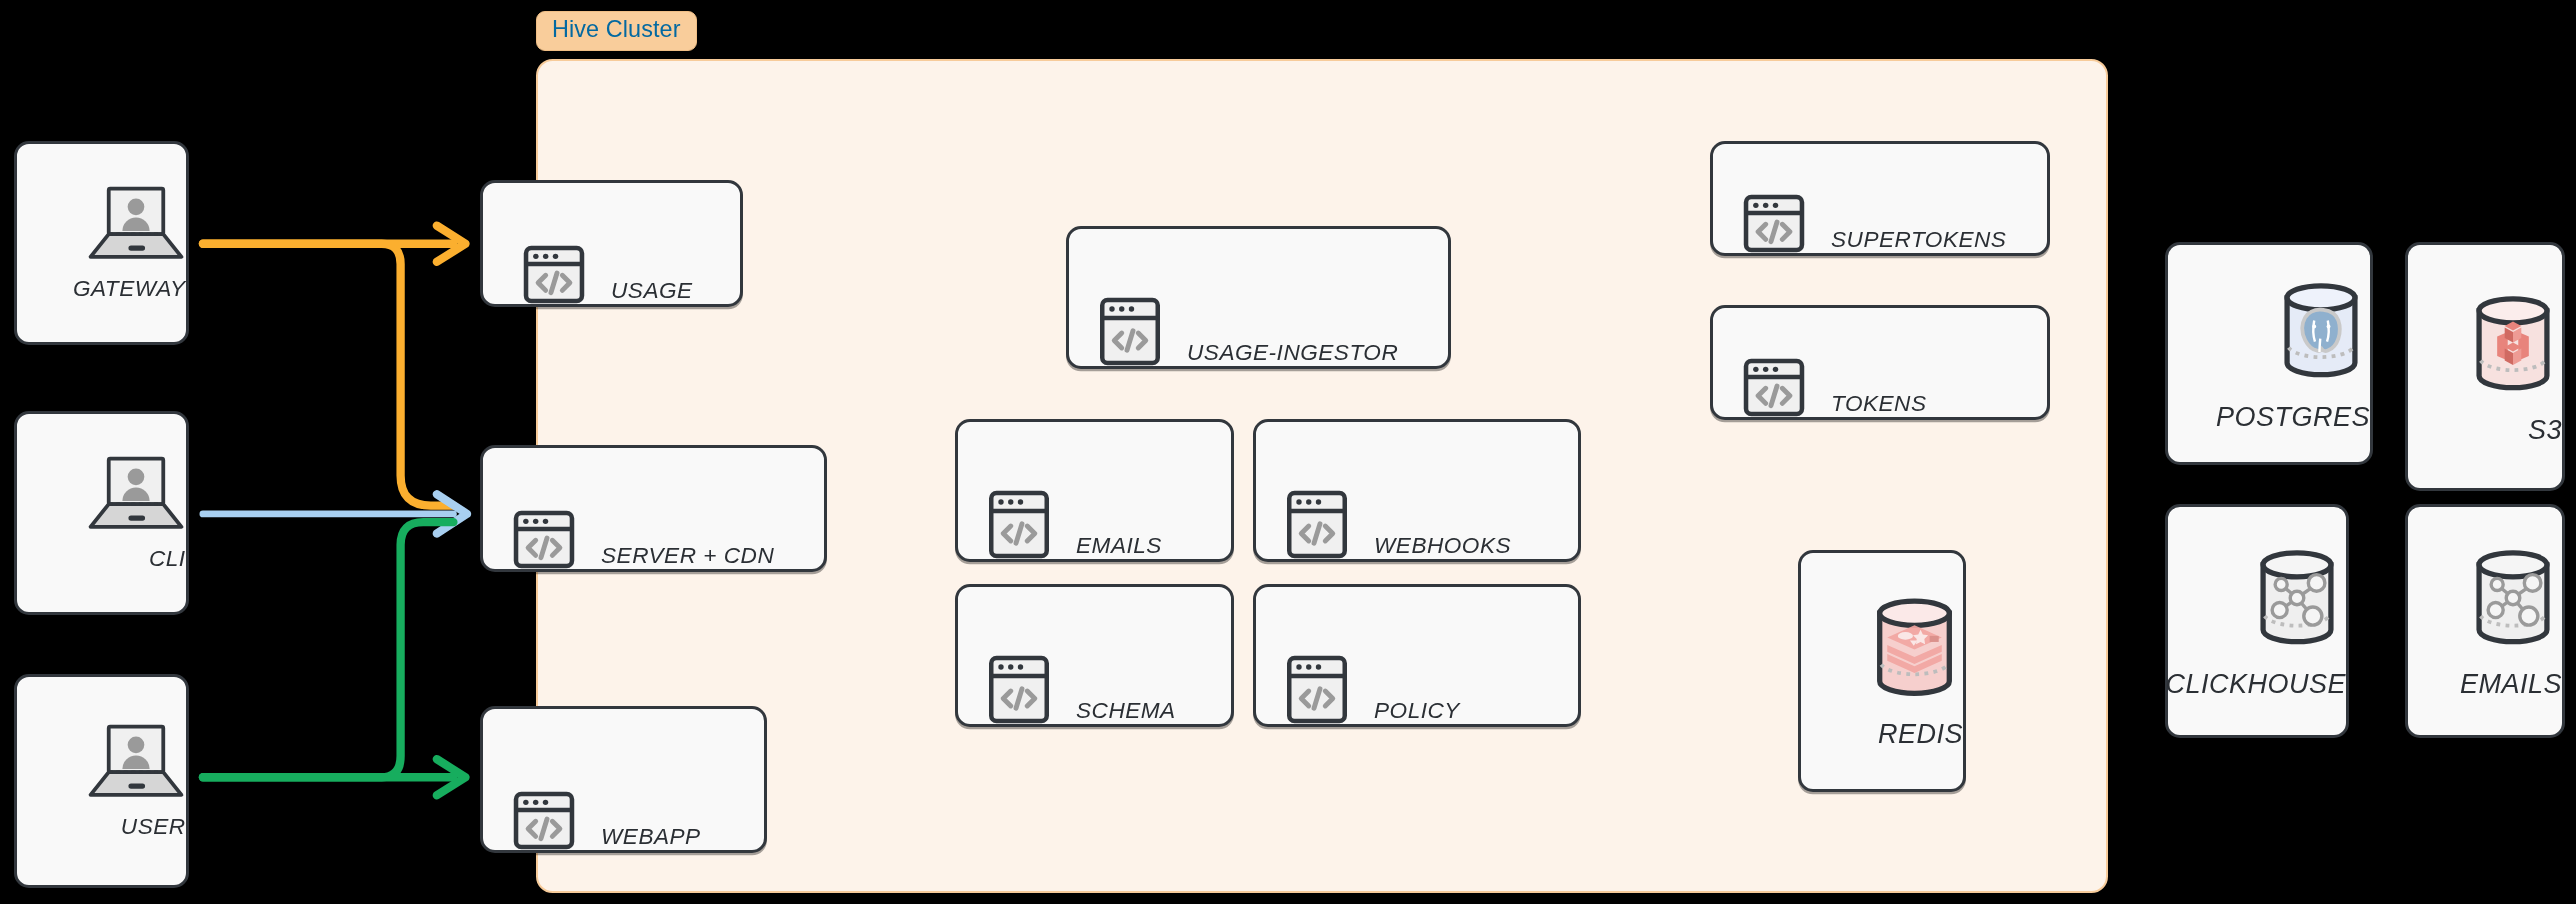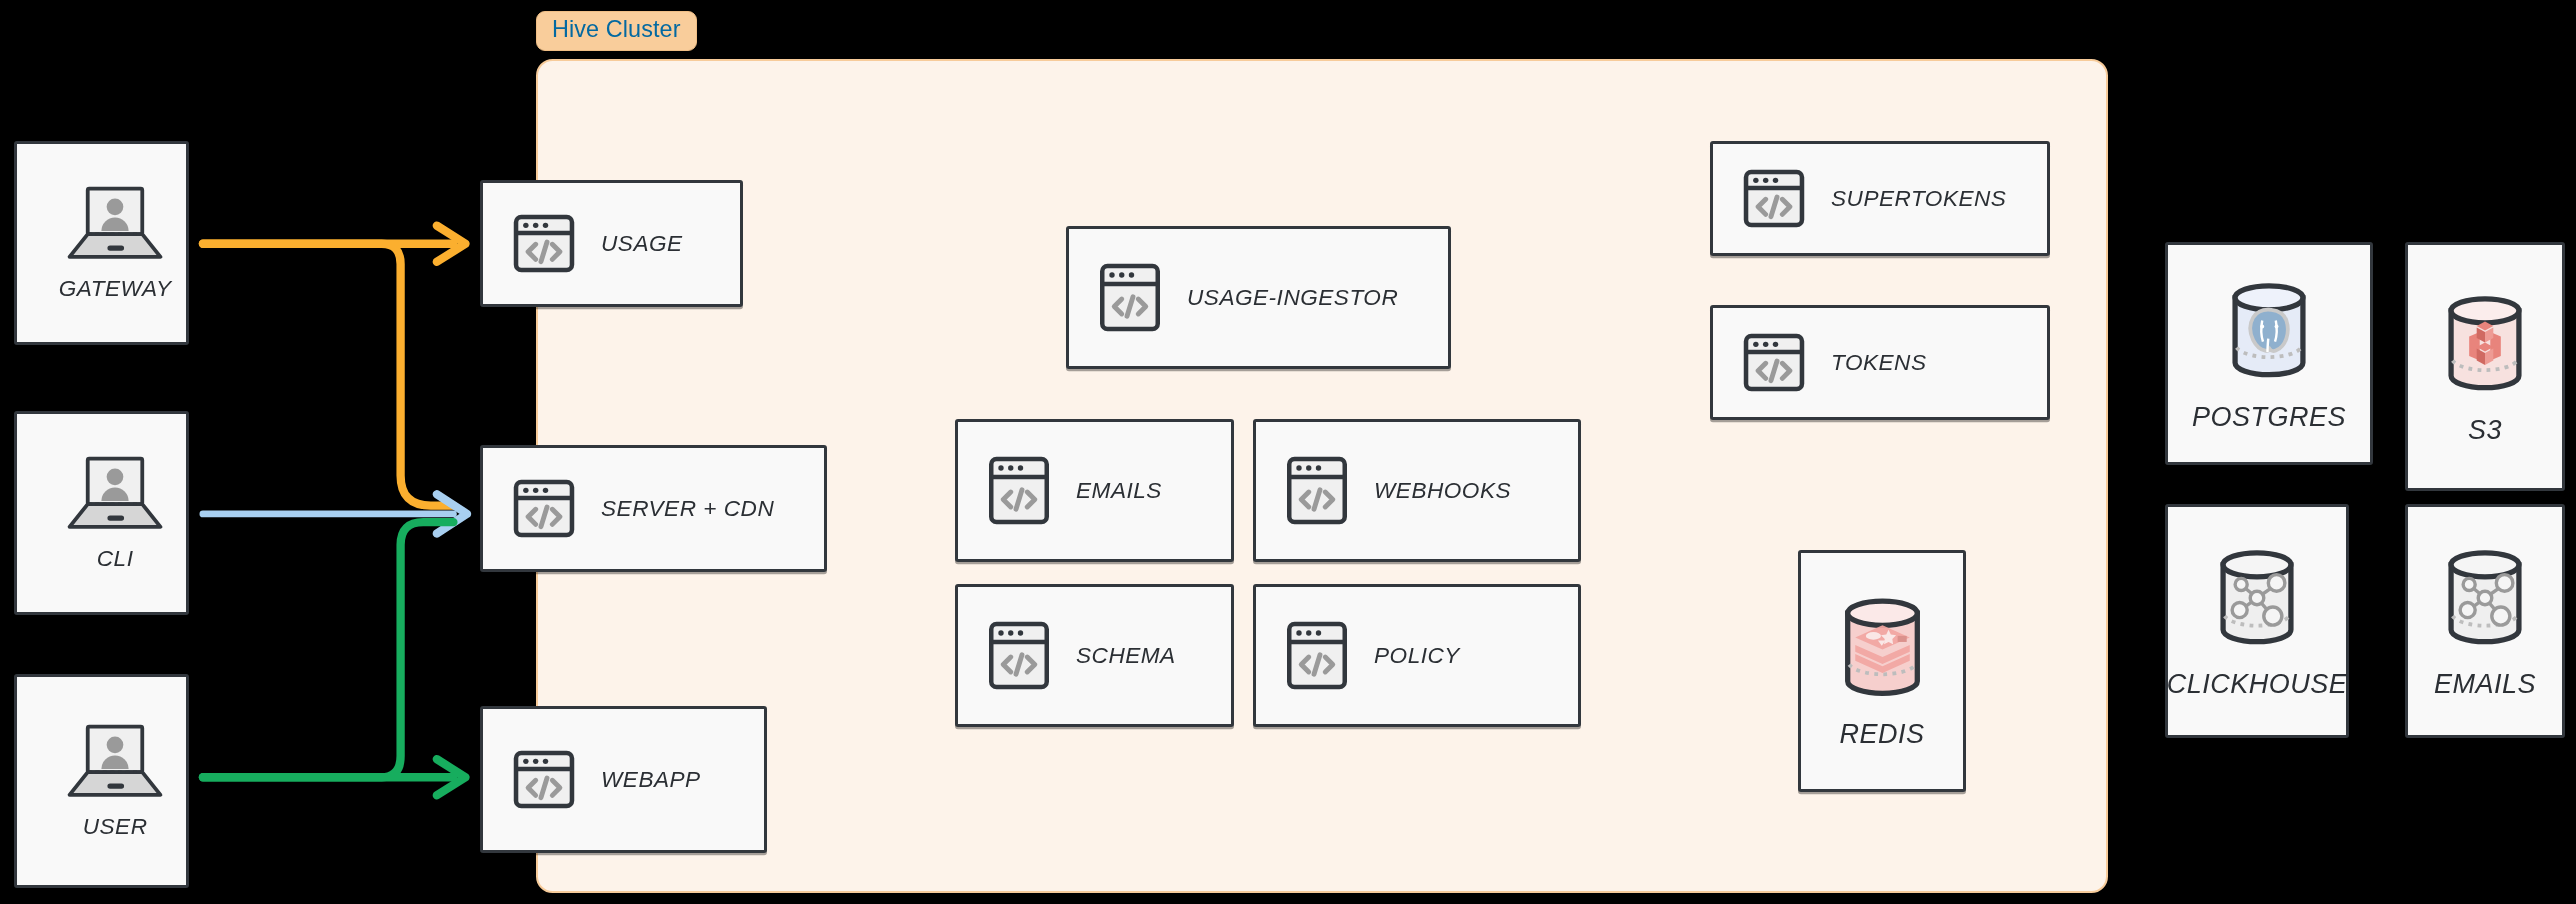--- a/index.html
+++ b/index.html
@@ -24,22 +24,22 @@
     font-size:23.4px;line-height:1;color:#0369a1;
     letter-spacing:0.1px;white-space:nowrap;
     font-family:"Liberation Sans","DejaVu Sans",sans-serif;
   }
 
   
   .node{
     position:absolute;box-sizing:border-box;
     background:#F9F9F9;
     border:3.8px solid #32373D;
-    border-radius:3px;
-    display:flex;align-items:center;
+    border-radius:15px;
+    display:flex;align-items:flex-end;
     box-shadow:0 2.3px 0 0 rgba(0,0,0,.35);
   }
   .node.svc{flex-direction:row;justify-content:flex-start;}
   .node.dev{flex-direction:column;justify-content:center;padding-left:28px;}
   .node.db{flex-direction:column;justify-content:center;}
 
   .node-label{
     font-style:italic;
     color:#2b2f34;
     letter-spacing:0.5px;
@@ -122,21 +122,21 @@
         <circle cx="66" cy="30" r="11" fill="#9A9A9A"></circle>
         <path d="M48 62 a18 18 0 0 1 36 0 z" fill="#9A9A9A"></path>
         <path d="M30 66 L102 66 L126 96 L6 96 Z" fill="#D6D6D6" stroke="#32373D" stroke-width="5" stroke-linejoin="round"></path>
         <rect x="56" y="81" width="22" height="7" rx="3.5" fill="#32373D"></rect>
         <path d="M30 66 L102 66" stroke="#32373D" stroke-width="4" stroke-dasharray="5 5"></path>
       </svg>
     </span>
     <span class="node-label">USER</span>
   </div>
 
-  <div class="node svc" style="left:480px;top:180px;width:263px;height:127px;">
+  <div class="node svc" style="left:480px;top:180px;width:263px;height:127px;padding-left:10px;">
     <span class="icon-wrap">
       <svg width="62" height="59" viewBox="0 0 82 78">
         <rect x="4" y="4" width="74" height="70" rx="7" fill="#F0F0F0" stroke="#32373D" stroke-width="6"></rect>
         <path d="M4 25 L78 25" stroke="#32373D" stroke-width="6"></path>
         <circle cx="17" cy="15" r="3.6" fill="#32373D"></circle>
         <circle cx="30" cy="15" r="3.6" fill="#32373D"></circle>
         <circle cx="43" cy="15" r="3.6" fill="#32373D"></circle>
         <path d="M30 40 L20 50 L30 60 M52 40 L62 50 L52 60 M45 37 L37 63" fill="none" stroke="#9A9A9A" stroke-width="6.5" stroke-linecap="round" stroke-linejoin="round"></path>
       </svg>
     </span>

